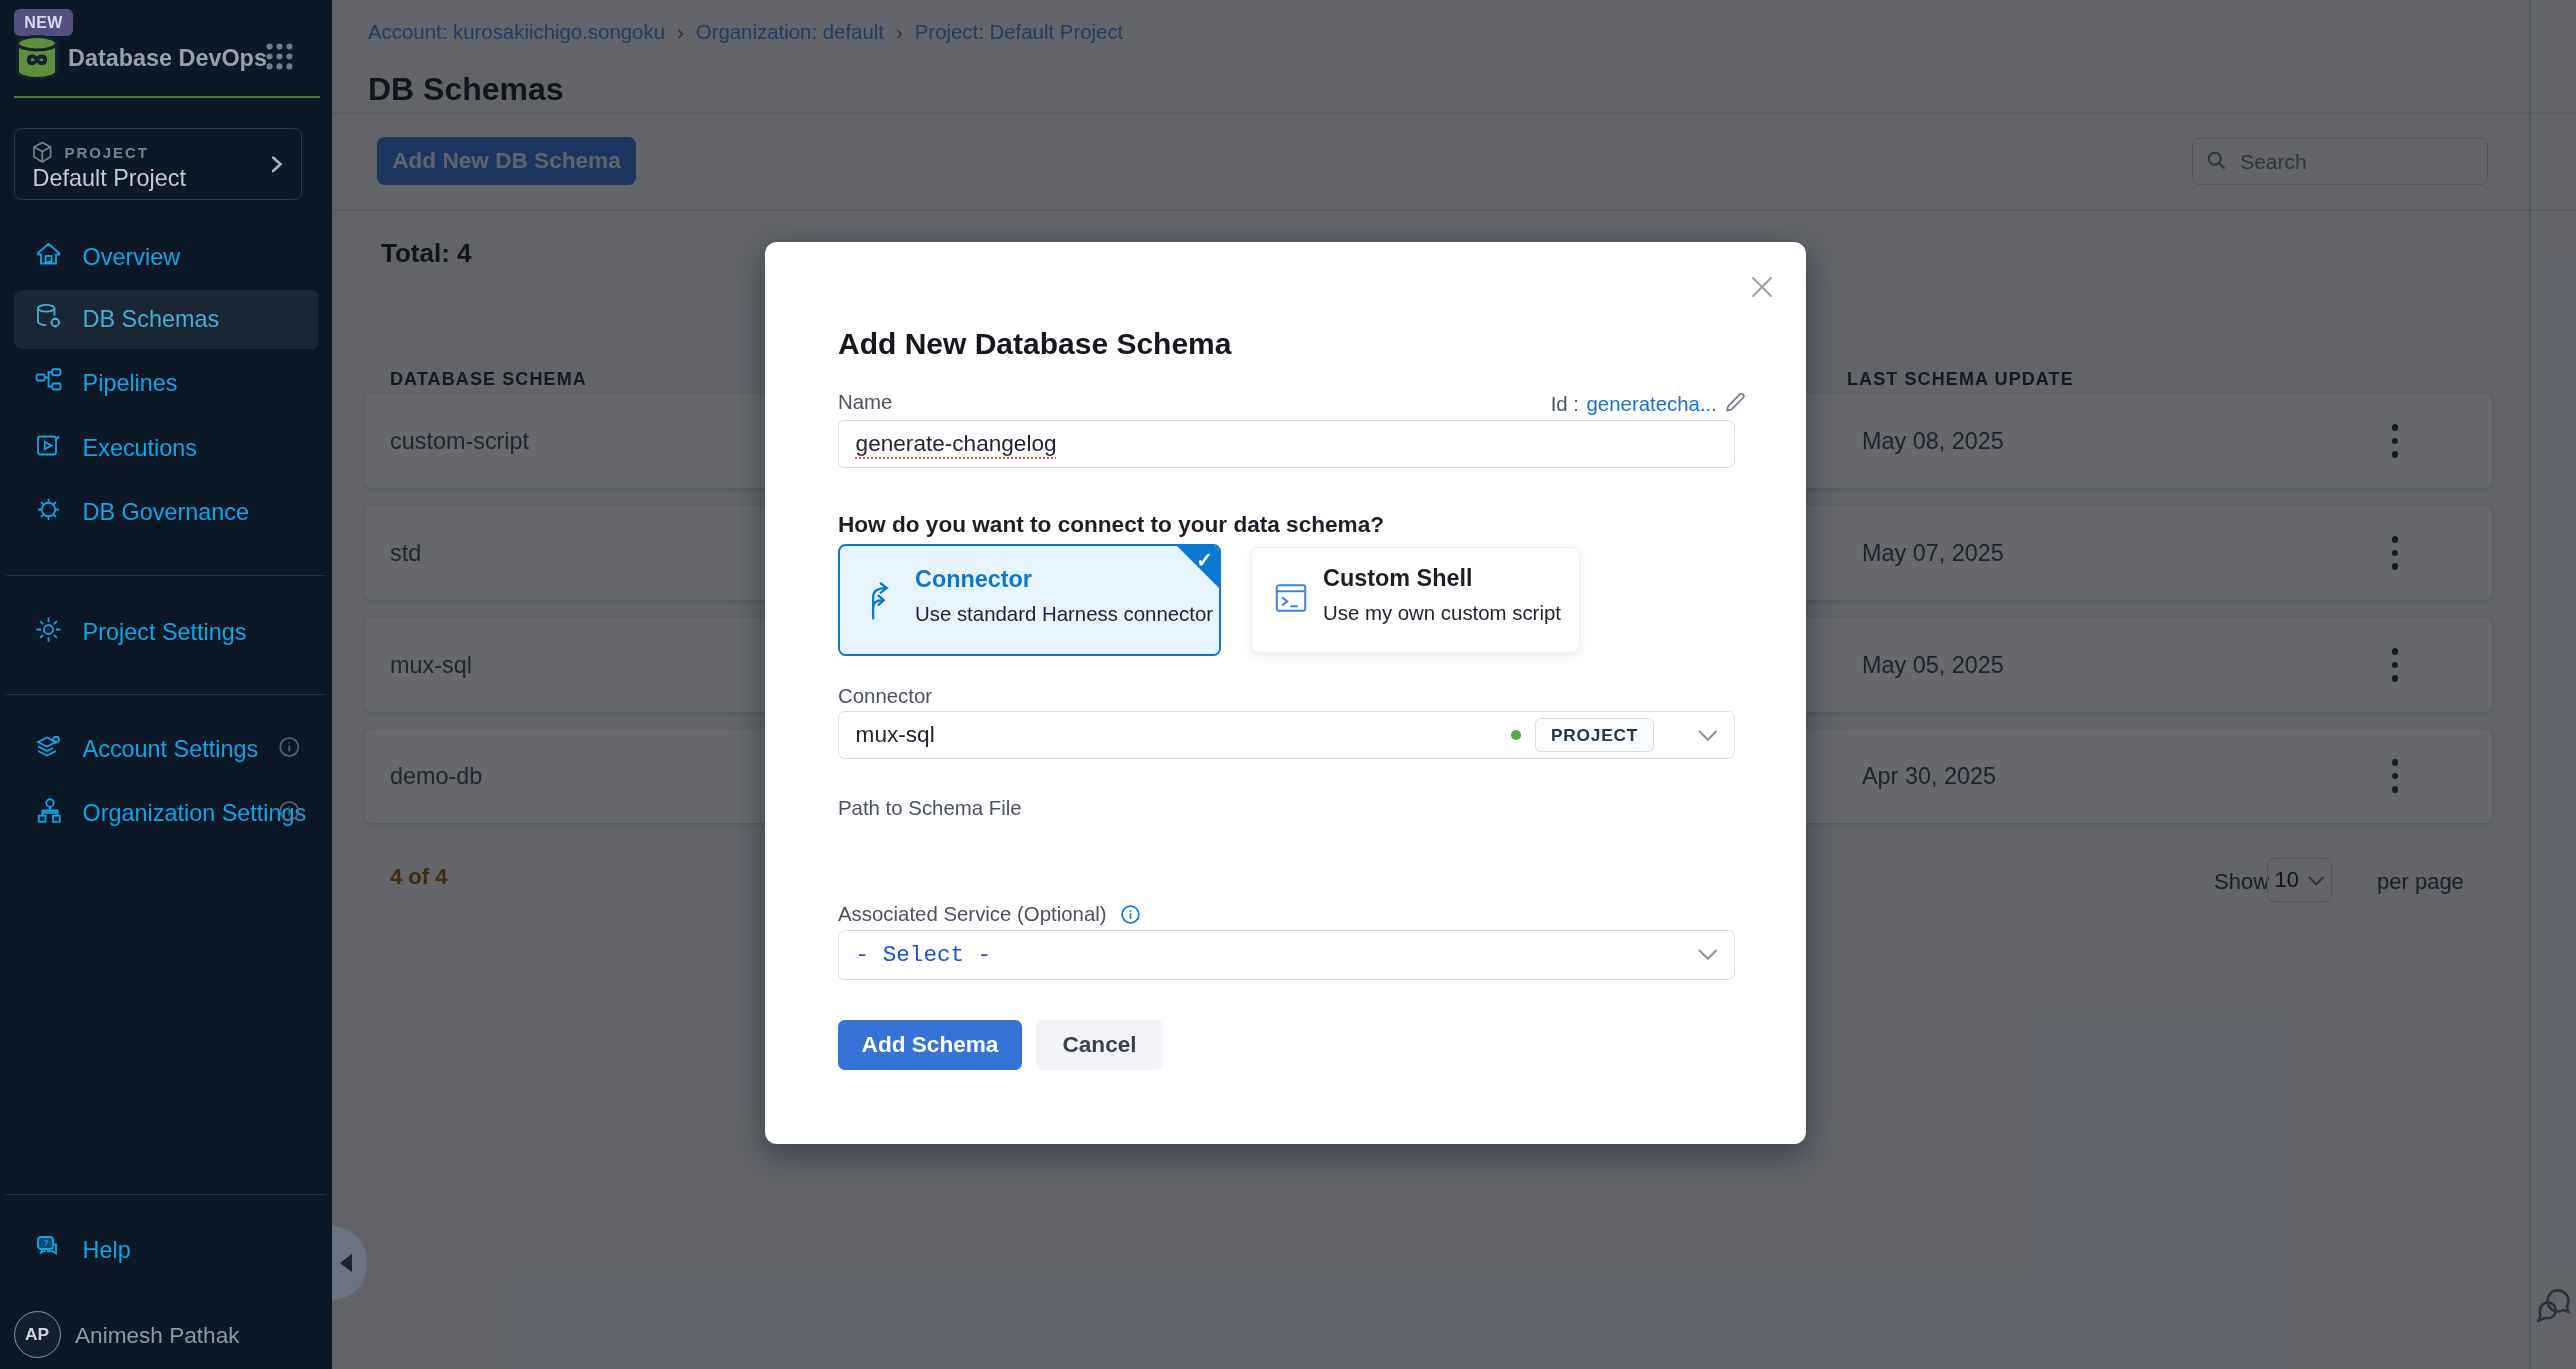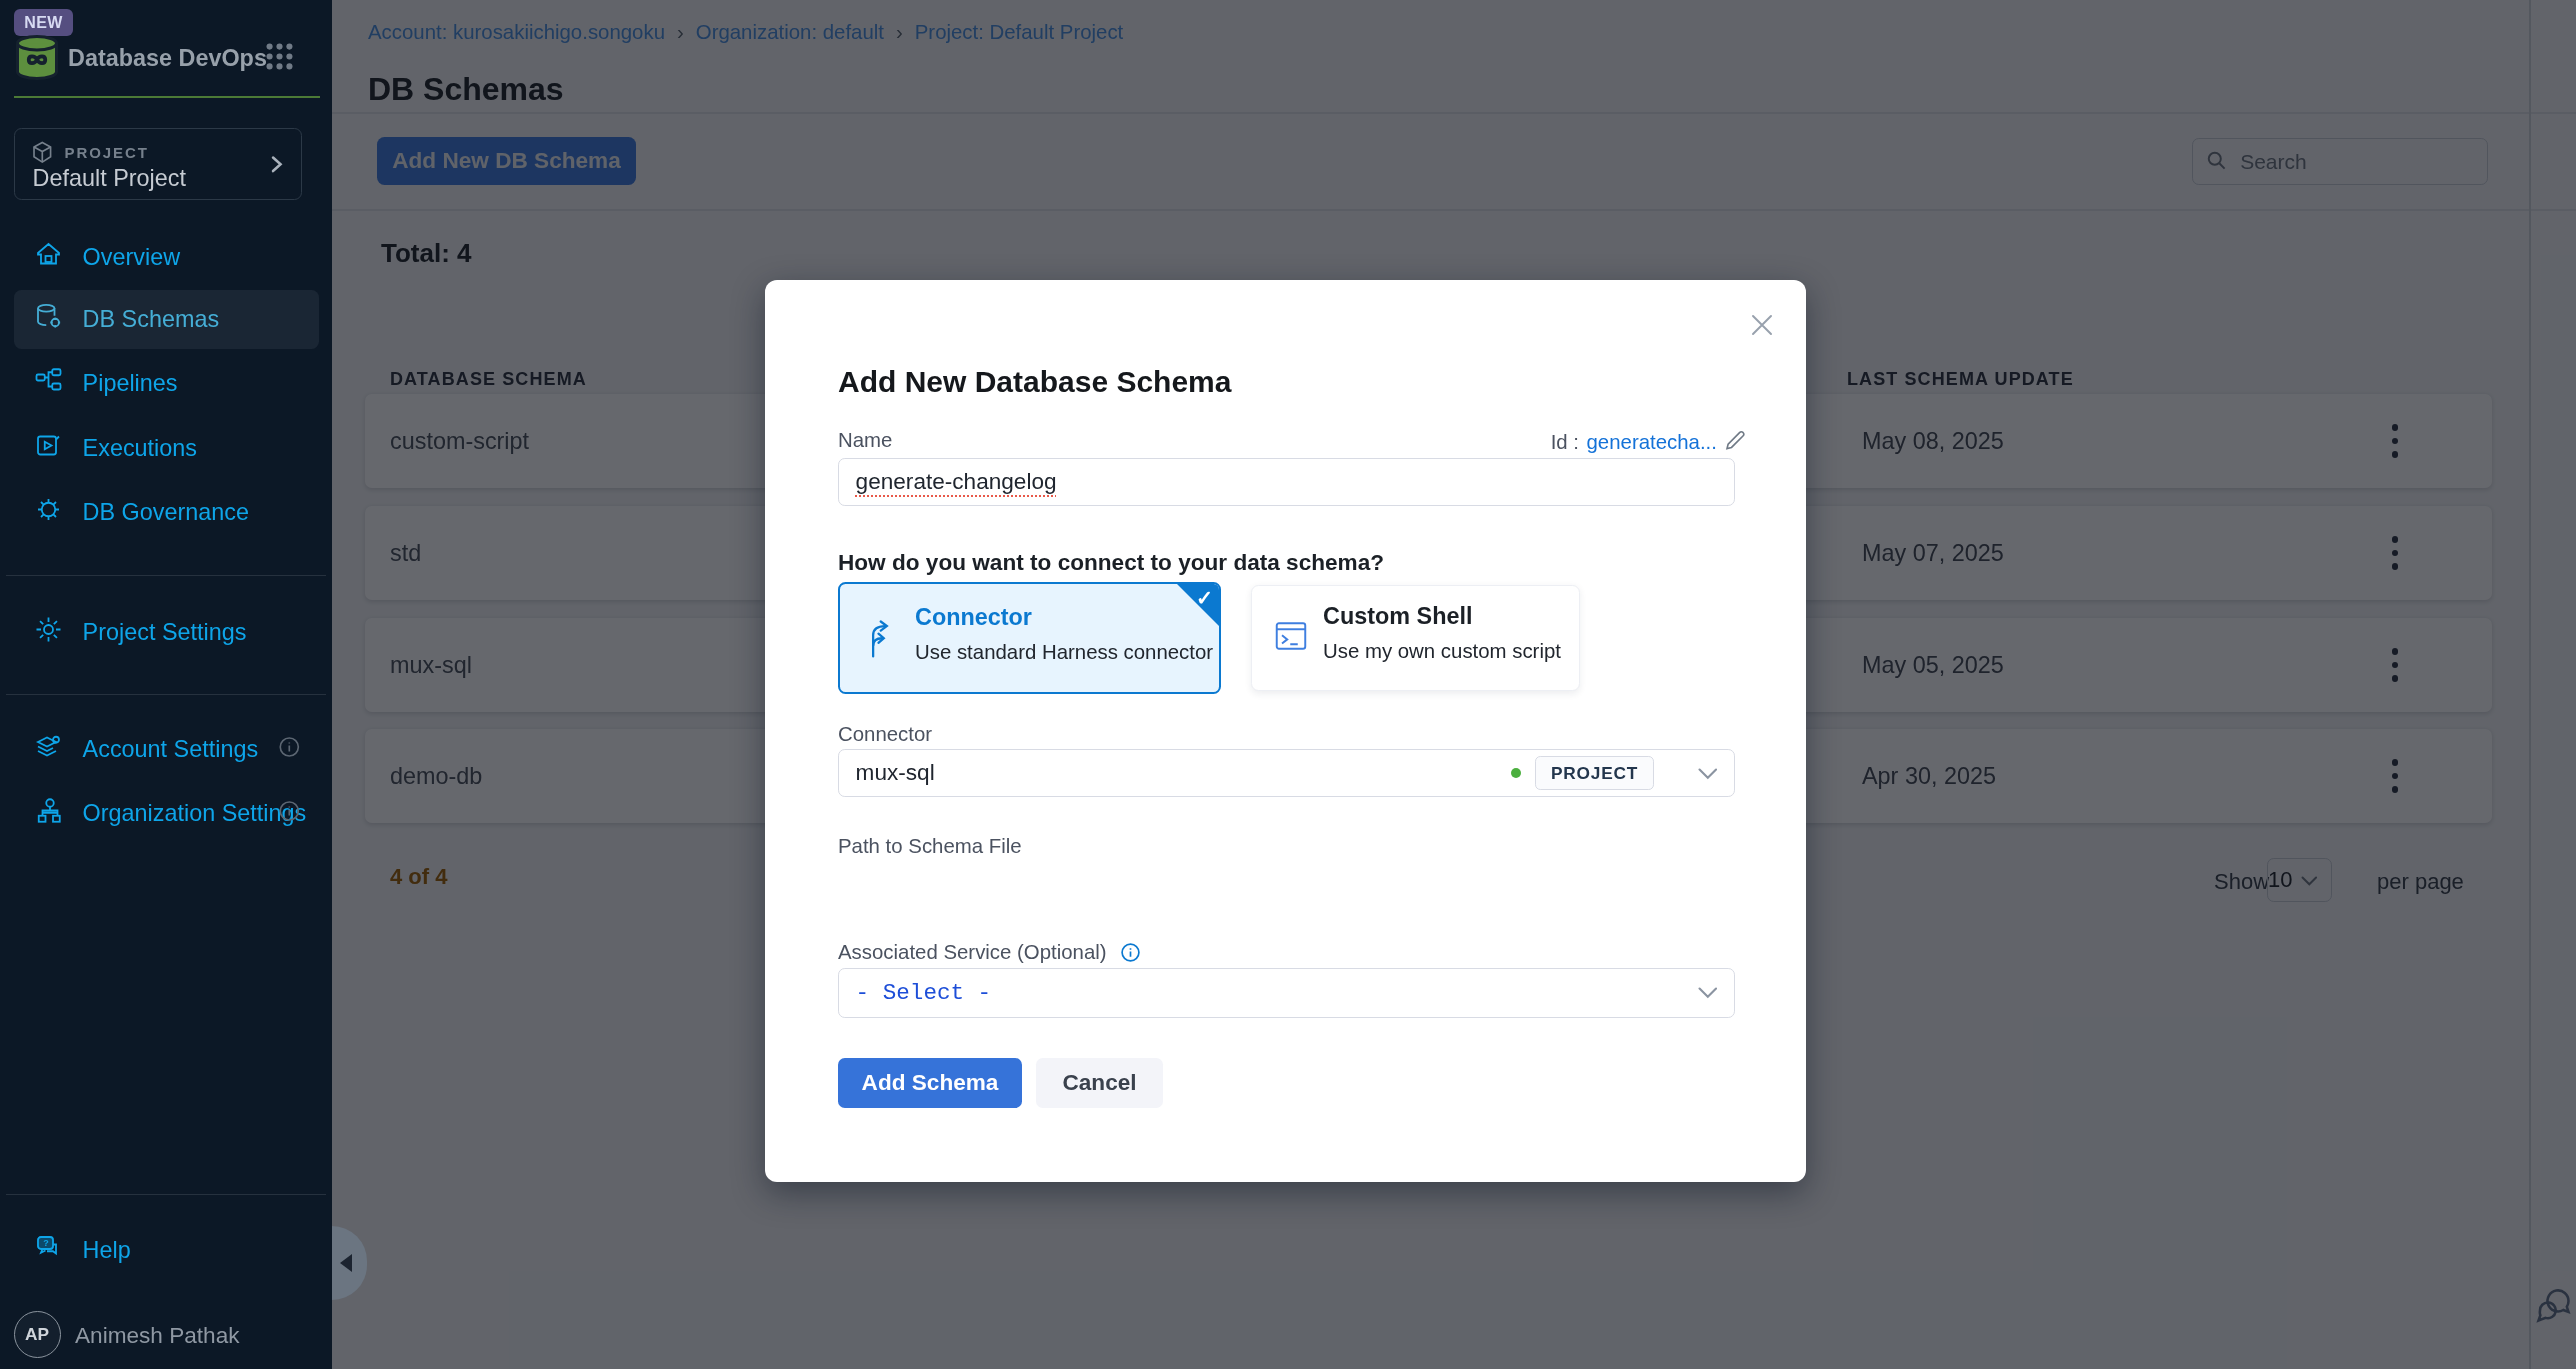--- a/index.html
+++ b/index.html
@@ -42,31 +42,31 @@
   .search-box input::placeholder { color:#6e7681; }
   .total { position:absolute; left:49px; top:238px; font-size:26px; font-weight:bold; color:#20252c; }
   .col-h { position:absolute; top:344px; font-size:18px; font-weight:bold; letter-spacing:1.1px; color:#2e3440;margin-top:25px; }
   .row-card { position:absolute; left:33px; width:2127px; height:94px; background:#ffffff; border-radius:6.8px; box-shadow:0 1.5px 4.5px rgba(20,30,40,.14); }
   .row-card .r-name { position:absolute; left:25px; top:0; line-height:94px; font-size:23.4px; color:#4a515c; }
   .row-card .r-date { position:absolute; left:1497px; top:0; line-height:94px; font-size:23.4px; color:#444b56; }
   .kebab { position:absolute; left:2015px; top:0; width:30px; height:94px; display:flex; flex-direction:column; align-items:center; justify-content:center; gap:6.8px; cursor:pointer; }
   .kebab i { width:6.8px; height:6.8px; border-radius:50%; background:#2e3644; }
   .footer-range { position:absolute; left:58px; top:864px; font-size:22px; font-weight:bold; color:#a16207; }
   .show-label { position:absolute; left:1882px; top:869px; font-size:22px; color:#39404b; }
-  .page-size { position:absolute; left:1935px; top:858px; width:65px; height:44px; border:1.5px solid #c9cdd6; border-radius:6.8px; display:flex; align-items:center; justify-content:flex-start; gap:9px; font-size:22px; color:#20252c; }
+  .page-size { position:absolute; left:1935px; top:858px; width:65px; height:44px; border:1.5px solid #c9cdd6; border-radius:6.8px; display:flex; align-items:center; justify-content:center; gap:9px; font-size:22px; color:#20252c; }
   .page-size .chev { color:#6e7681; }
   .per-page { position:absolute; left:2045px; top:869px; font-size:22px; color:#39404b; }
   .vline { position:absolute; left:2197px; top:0; width:1.5px; height:1369px; background:#d0d4da; }
 
   
   #overlay { position:absolute; left:332px; top:0; width:2244px; height:1369px; background:rgba(8,12,20,.62); z-index:40; }
   .chat-float { position:absolute; left:2534px; top:1286px; z-index:60; color:#2a3240; }
 
   
-  #modal { position:absolute; left:765px; top:242px; width:1041px; height:902px; background:#fff; border-radius:12px; box-shadow:0 10.6px 33px rgba(10,20,35,.45); z-index:100;margin-top:38px; }
+  #modal { position:absolute; left:765px; top:242px; width:1041px; height:902px; background:#fff; border-radius:12px; box-shadow:0 10.6px 33px rgba(10,20,35,.45); z-index:100; }
   .m-close { position:absolute; right:29px; top:30px; color:#98a1ad; cursor:pointer; }
   .m-title { position:absolute; left:73px; top:60px; font-size:30px; font-weight:bold; color:#15181c; }
   .lbl { position:absolute; font-size:20.4px; color:#4b5260; }
   .id-row { position:absolute; right:59px; top:149px; font-size:20.4px; display:flex; gap:7.5px; align-items:center; }
   .id-row .id-pre { color:#4b5260; }
   .id-row .id-link { color:#1472d8; cursor:pointer; }
   .id-row .pencil { color:#707a86; }
   .m-input { position:absolute; left:73px; width:897px; height:48px; border:1.5px solid #d8dbe4; border-radius:6.8px; display:flex; align-items:center; padding:0 16.6px; font-size:22.6px; color:#20262f; background:#fff; }
   .spell { text-decoration:underline dotted #e8594a 2.3px; text-underline-offset:6px; }
   .question { position:absolute; left:73px; top:270px; font-size:22.6px; font-weight:bold; color:#1b2026; }

